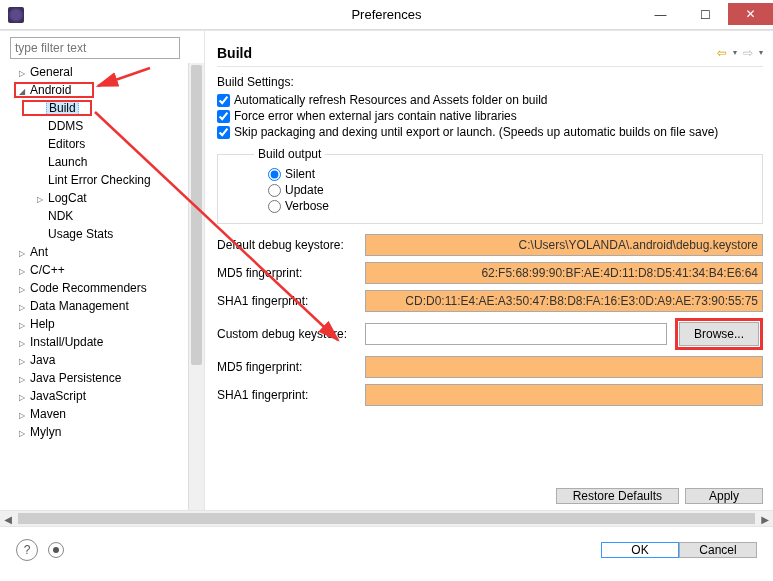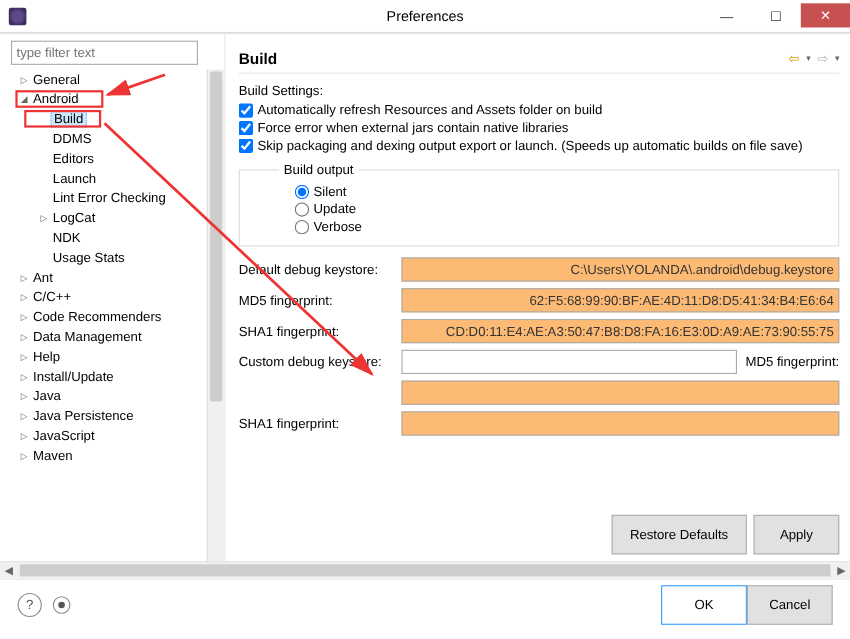--- a/index.html
+++ b/index.html
@@ -46,21 +46,21 @@
 .radio-row input { margin-right: 4px; }
 
 .form-grid { display: grid; grid-template-columns: 140px 1fr auto; gap: 6px 8px; margin-top: 10px; align-items: center; }
 .form-grid label { white-space: nowrap; }
 .form-grid input[type=text] { height: 22px; border: 1px solid #aaa; padding: 2px 4px; width: 100%; background: #fff; }
 .form-grid input[readonly] { background: #fdba74; color: #333; text-align: right; }
 .browse-btn { height: 24px; padding: 0 14px; border: 1px solid #adadad; background: #e1e1e1; }
 .browse-wrap { border: 3px solid #e33; padding: 1px; }
 
 .rp-footer { margin-top: auto; display: flex; justify-content: flex-end; gap: 6px; padding-top: 8px; border-top: none; }
-.btn { height: 36px; padding: 0 16px; border: 1px solid #adadad; background: #e1e1e1; min-width: 78px; }
+.btn { height: 16px; padding: 0 16px; border: 1px solid #adadad; background: #e1e1e1; min-width: 78px; }
 
 .bottom-scroll { height: 16px; border-top: 1px solid #e5e5e5; background: #f0f0f0; position: relative; }
 .bottom-scroll .arrow { position: absolute; top: 0; width: 16px; height: 16px; display: flex; align-items: center; justify-content: center; color: #666; font-size: 10px; }
 .bottom-scroll .arrow.left { left: 0; }
 .bottom-scroll .arrow.right { right: 0; }
 .bottom-scroll .thumb { position: absolute; left: 18px; right: 18px; top: 2px; bottom: 2px; background: #cdcdcd; }
 
 .dialog-footer { height: 46px; border-top: 1px solid #e5e5e5; display: flex; align-items: center; padding: 0 16px; }
 .help-icon { width: 22px; height: 22px; border: 1px solid #888; border-radius: 50%; display: flex; align-items: center; justify-content: center; color: #555; margin-right: 10px; }
 .record-icon { width: 16px; height: 16px; border: 1px solid #888; border-radius: 50%; display: flex; align-items: center; justify-content: center; }
@@ -161,20 +161,24 @@
             <span class="arrow collapsed"></span>
             <span class="label">Java Persistence</span>
           </div>
           <div class="tree-item depth0">
             <span class="arrow collapsed"></span>
             <span class="label">JavaScript</span>
           </div>
           <div class="tree-item depth0">
             <span class="arrow collapsed"></span>
             <span class="label">Maven</span>
+          </div>
+          <div class="tree-item depth0">
+            <span class="arrow collapsed"></span>
+            <span class="label">Mylyn</span>
           </div>
         </div>
       <div class="tree-scroll">
           <div class="thumb"></div>
         </div>
     </div>
   </div>
 
   <div class="rightpane">
     <div class="rp-header">
@@ -192,21 +196,21 @@
         <div class="check-row">
           <input type="checkbox" checked="" style="">
           <span>Automatically refresh Resources and Assets folder on build</span>
         </div>
         <div class="check-row">
           <input type="checkbox" checked="" style="">
           <span>Force error when external jars contain native libraries</span>
         </div>
         <div class="check-row">
           <input type="checkbox" checked="" style="">
-          <span>Skip packaging and dexing output export or launch. (Speeds up automatic builds on file save)</span>
+          <span>Skip packaging and dexing until export or launch. (Speeds up automatic builds on file save)</span>
         </div>
       </div>
 
     <fieldset class="fieldset">
       <legend>Build output</legend>
       <div id="radios">
           <div class="radio-row">
             <input type="radio" name="bo" checked="" style="">
             <span>Silent</span>
           </div>
@@ -226,20 +230,21 @@
       <input type="text" readonly="" style="grid-column: 2 / 4;" value="C:\Users\YOLANDA\.android\debug.keystore">
 
       <label>MD5 fingerprint:</label>
       <input type="text" readonly="" style="grid-column: 2 / 4;" value="62:F5:68:99:90:BF:AE:4D:11:D8:D5:41:34:B4:E6:64">
 
       <label>SHA1 fingerprint:</label>
       <input type="text" readonly="" style="grid-column: 2 / 4;" value="CD:D0:11:E4:AE:A3:50:47:B8:D8:FA:16:E3:0D:A9:AE:73:90:55:75">
 
       <label>Custom debug keystore:</label>
       <input type="text" value="" style="">
+      <span class="browse-wrap"><button class="browse-btn">Browse...</button></span>
 
       <label>MD5 fingerprint:</label>
       <input type="text" readonly="" style="grid-column: 2 / 4;" value="">
 
       <label>SHA1 fingerprint:</label>
       <input type="text" readonly="" style="grid-column: 2 / 4;" value="">
     </div>
 
     <div class="rp-footer">
       <button class="btn">Restore Defaults</button>

